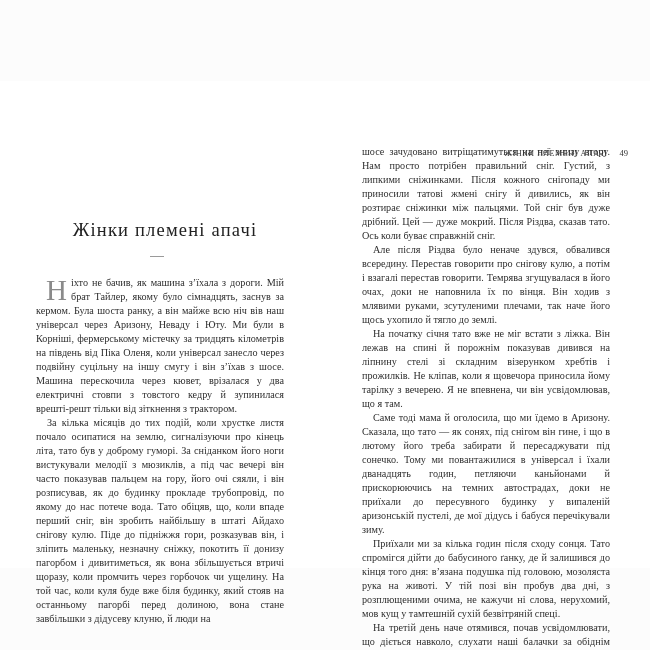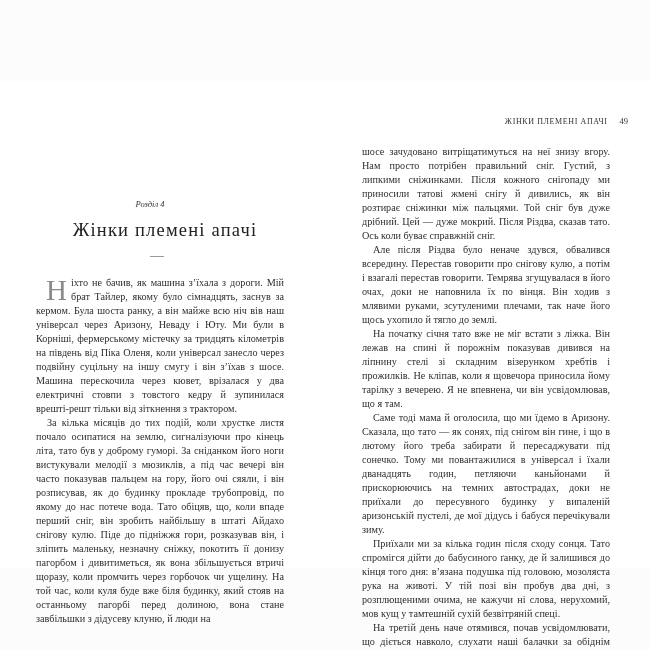--- a/index.html
+++ b/index.html
@@ -17,21 +17,21 @@
   .page { position: absolute; top: 15px; height: 487px; }
   .page-left { left: 0; width: 325px; }
   .page-right { left: 325px; width: 325px; }
 
   .running-head {
     position: absolute; top: 20px; right: 22px;
     font-size: 8px; letter-spacing: 0.6px; color: #333;
     font-family: "Liberation Serif", serif;
     display: flex; gap: 12px; align-items: baseline;
   }
-  .running-head .folio { font-size: 8.5px; letter-spacing: 0; }
+  .running-head .folio { font-size: 8.5px; letter-spacing: 0; margin-top: 32px; }
 
   .chapter-label {
     position: absolute; top: 103px; left: 0; width: 300px; text-align: center;
     font-style: italic; font-size: 8.5px; color: #333;
     font-family: "Liberation Serif", serif;
   }
   .chapter-title {
     position: absolute; top: 124px; left: 0; width: 330px; text-align: center;
     font-size: 18.5px; letter-spacing: 1.2px; color: #222;
     font-family: "Liberation Serif", serif;
@@ -57,21 +57,20 @@
     float: left; font-size: 29px; line-height: 24px; color: #8a8a8a;
     margin: 2px 4px 0 10px; font-family: "Liberation Serif", serif;
   }
 </style>
 </head>
 <body>
 
 <div class="spread">
 
   <div class="page page-left">
-    <div class="chapter-label">Розділ 4</div>
     <div class="chapter-title">Жінки племені апачі</div>
     <div class="title-rule"></div>
 
     <div class="col col-left">
       <p class="no-indent">
         <span class="dropcap">Н</span><span>іхто не бачив, як машина з’їхала з дороги. Мій брат Тайлер, якому було сімнадцять, заснув за кермом. Була шоста ранку, а він майже всю ніч вів наш універсал через Аризону, Неваду і Юту. Ми були в Корніші, фермерському містечку за тридцять кілометрів на південь від Піка Оленя, коли універсал занесло через подвійну суцільну на іншу смугу і він з’їхав з шосе. Машина перескочила через кювет, врізалася у два електричні стовпи з товстого кедру й зупинилася врешті-решт тільки від зіткнення з трактором.</span>
       </p>
       <p>За кілька місяців до тих подій, коли хрустке листя почало осипатися на землю, сигналізуючи про кінець літа, тато був у доброму гуморі. За сніданком його ноги вистукували мелодії з мюзиклів, а під час вечері він часто показував пальцем на гору, його очі сяяли, і він розписував, як до будинку прокладе трубопровід, по якому до нас потече вода. Тато обіцяв, що, коли впаде перший сніг, він зробить найбільшу в штаті Айдахо снігову кулю. Піде до підніжжя гори, розказував він, і зліпить маленьку, незначну сніжку, покотить її донизу пагорбом і дивитиметься, як вона збільшується втричі щоразу, коли промчить через горбочок чи ущелину. На той час, коли куля буде вже біля будинку, який стояв на останньому пагорбі перед долиною, вона стане завбільшки з дідусеву клуню, й люди на</p>
     </div>
   </div>

